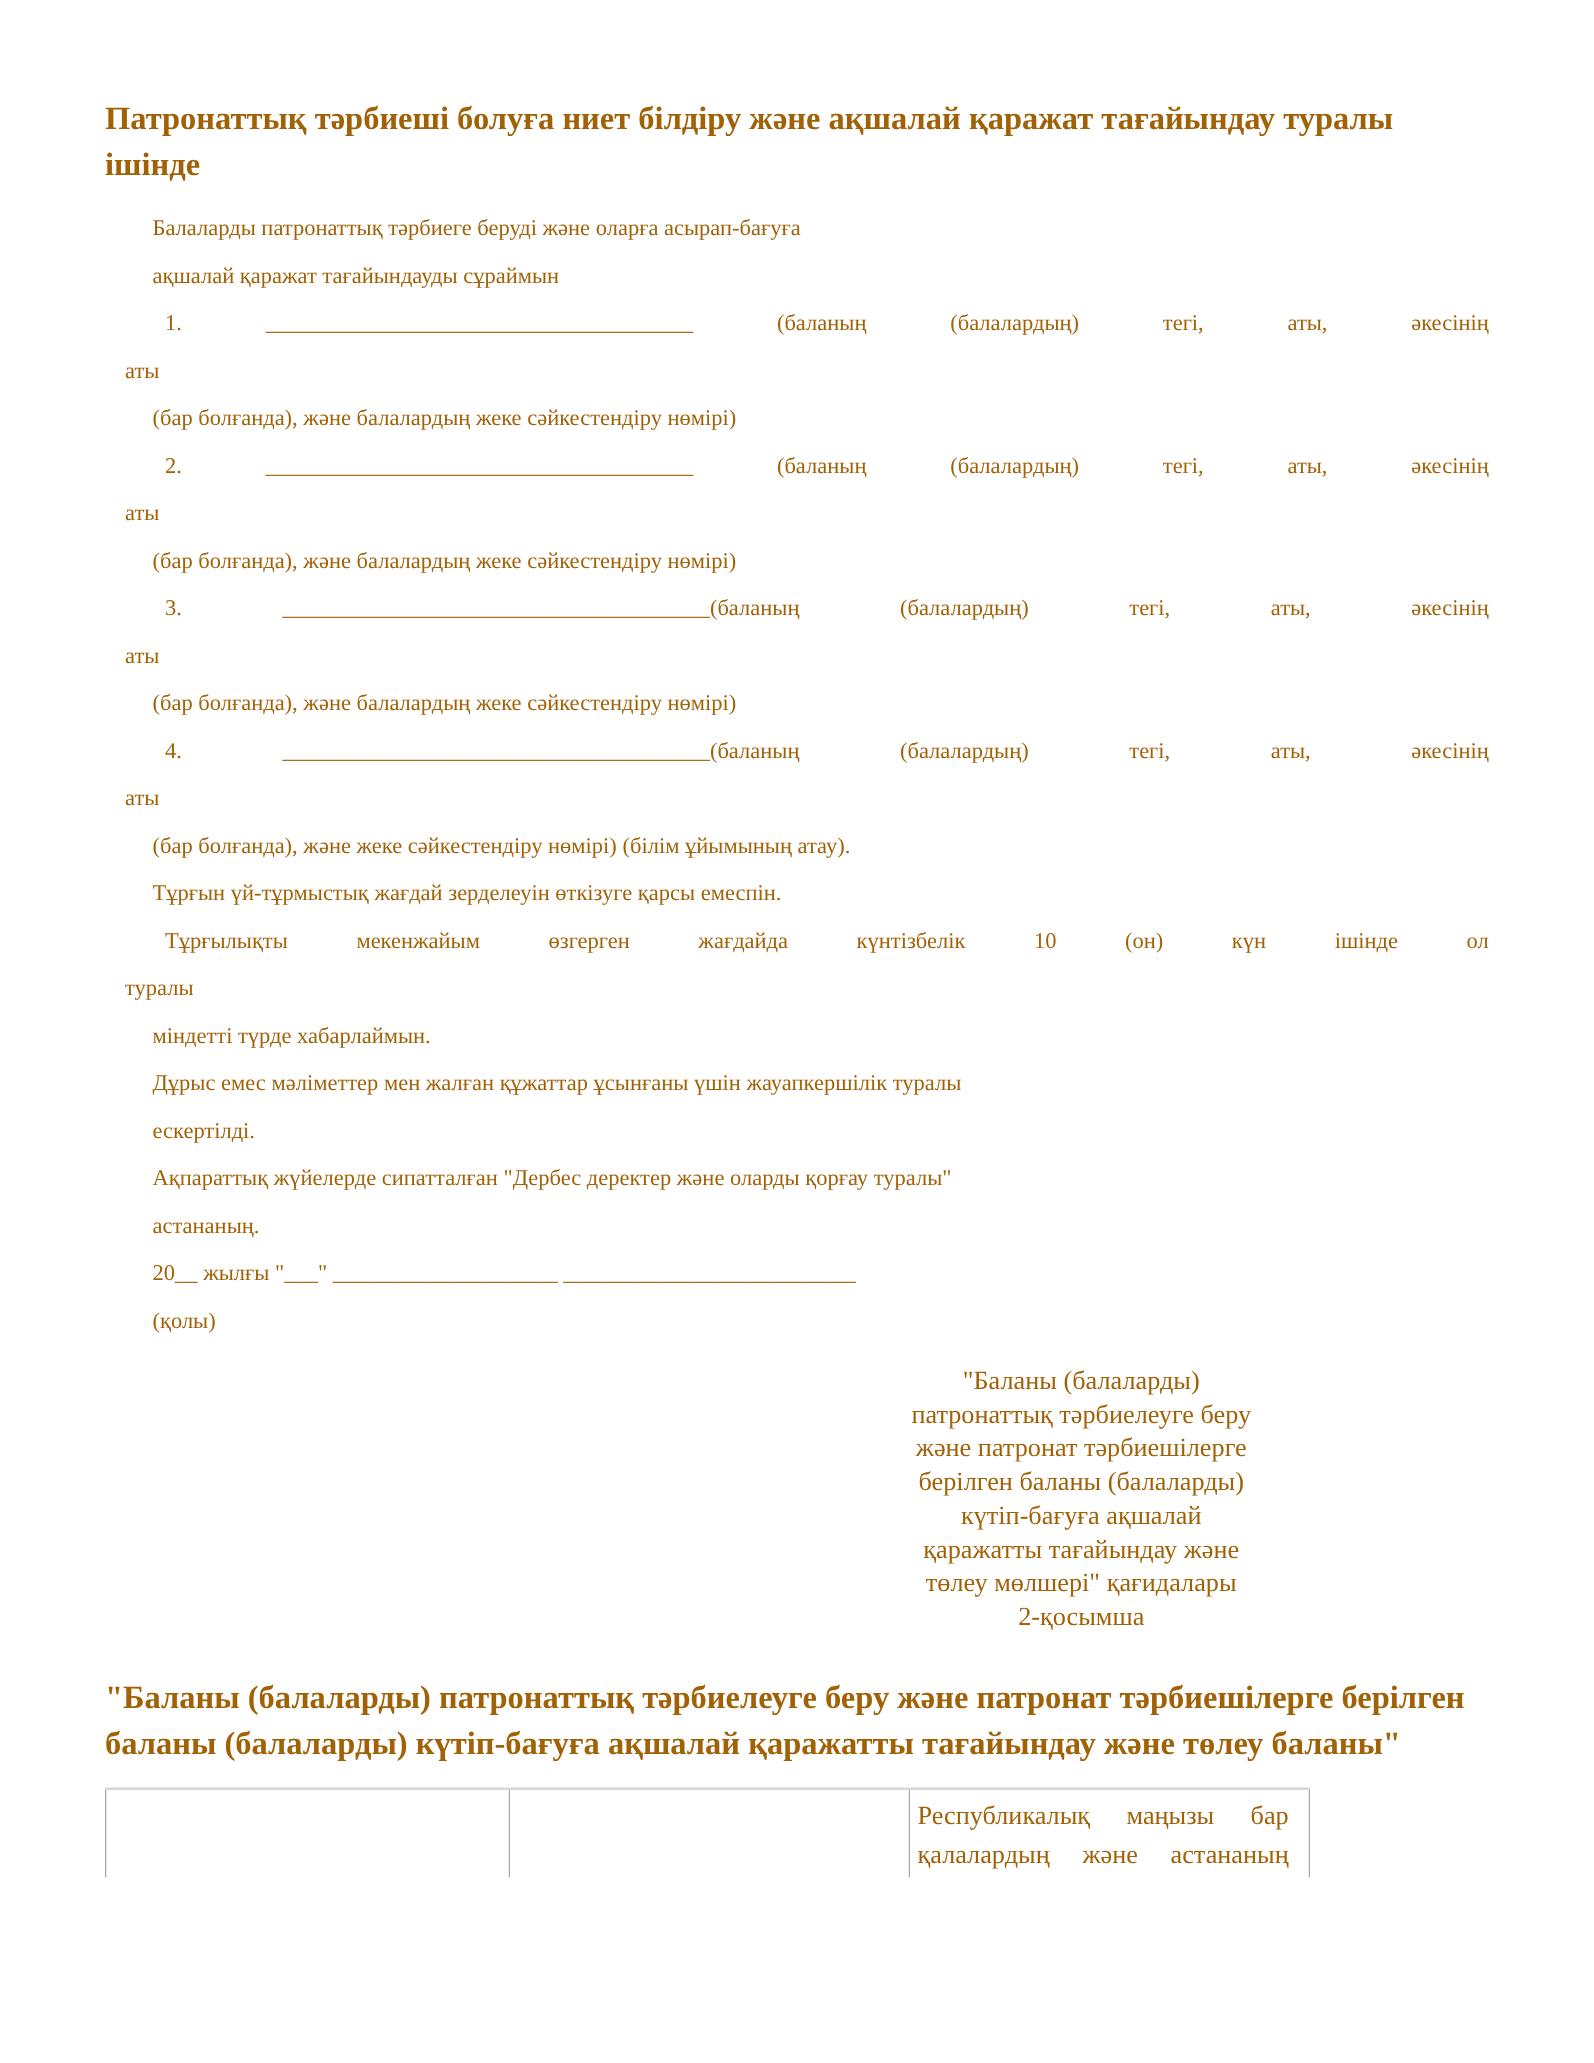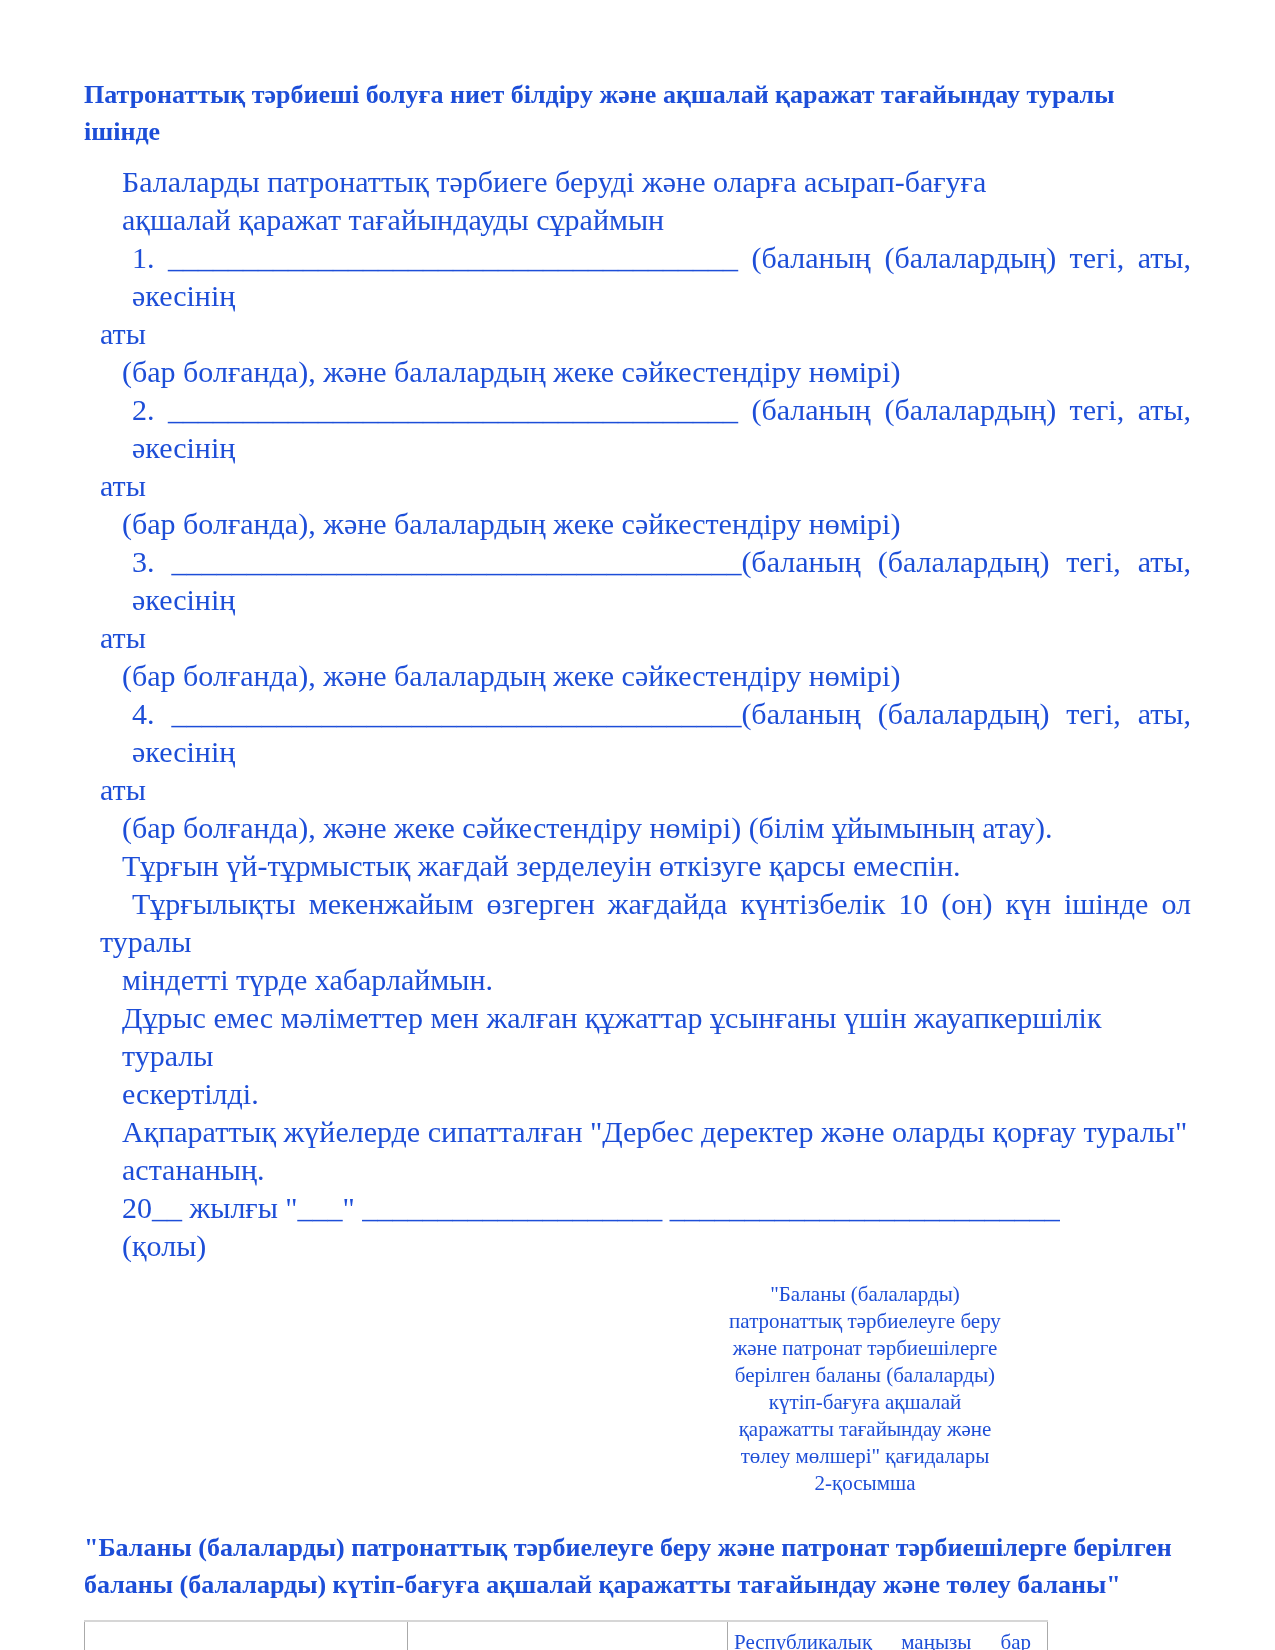--- a/index.html
+++ b/index.html
@@ -1,33 +1,33 @@
 <!DOCTYPE html>
 <html><head>
 <meta charset="utf-8">
 <style>
   html,body { margin:0; padding:0; background:#ffffff; }
   .page {
     position:relative;
     width:1275px; height:1650px;
     background:#ffffff;
-    color:#1d4ed8;
+    color:#a16207;
     font-family:"Liberation Serif", serif;
     overflow:hidden;
   }
   .doc-title {
     margin:76px 84px 0 84px;
     font-weight:bold;
     font-size:26px;
     line-height:37px;
   }
   .doc-title .line { white-space:nowrap; }
   .doc-body {
     margin:13px 84px 0 84px;
-    font-size:30px;
+    font-size:18px;
     line-height:38px;
   }
   .doc-body .line { white-space:normal; }
   .doc-body .line.indent { margin-left:38px; }
   .doc-body .line.item {
     margin-left:48px;
     text-align:justify;
     text-align-last:justify;
   }
   .doc-body .line.flush { margin-left:16px; }

